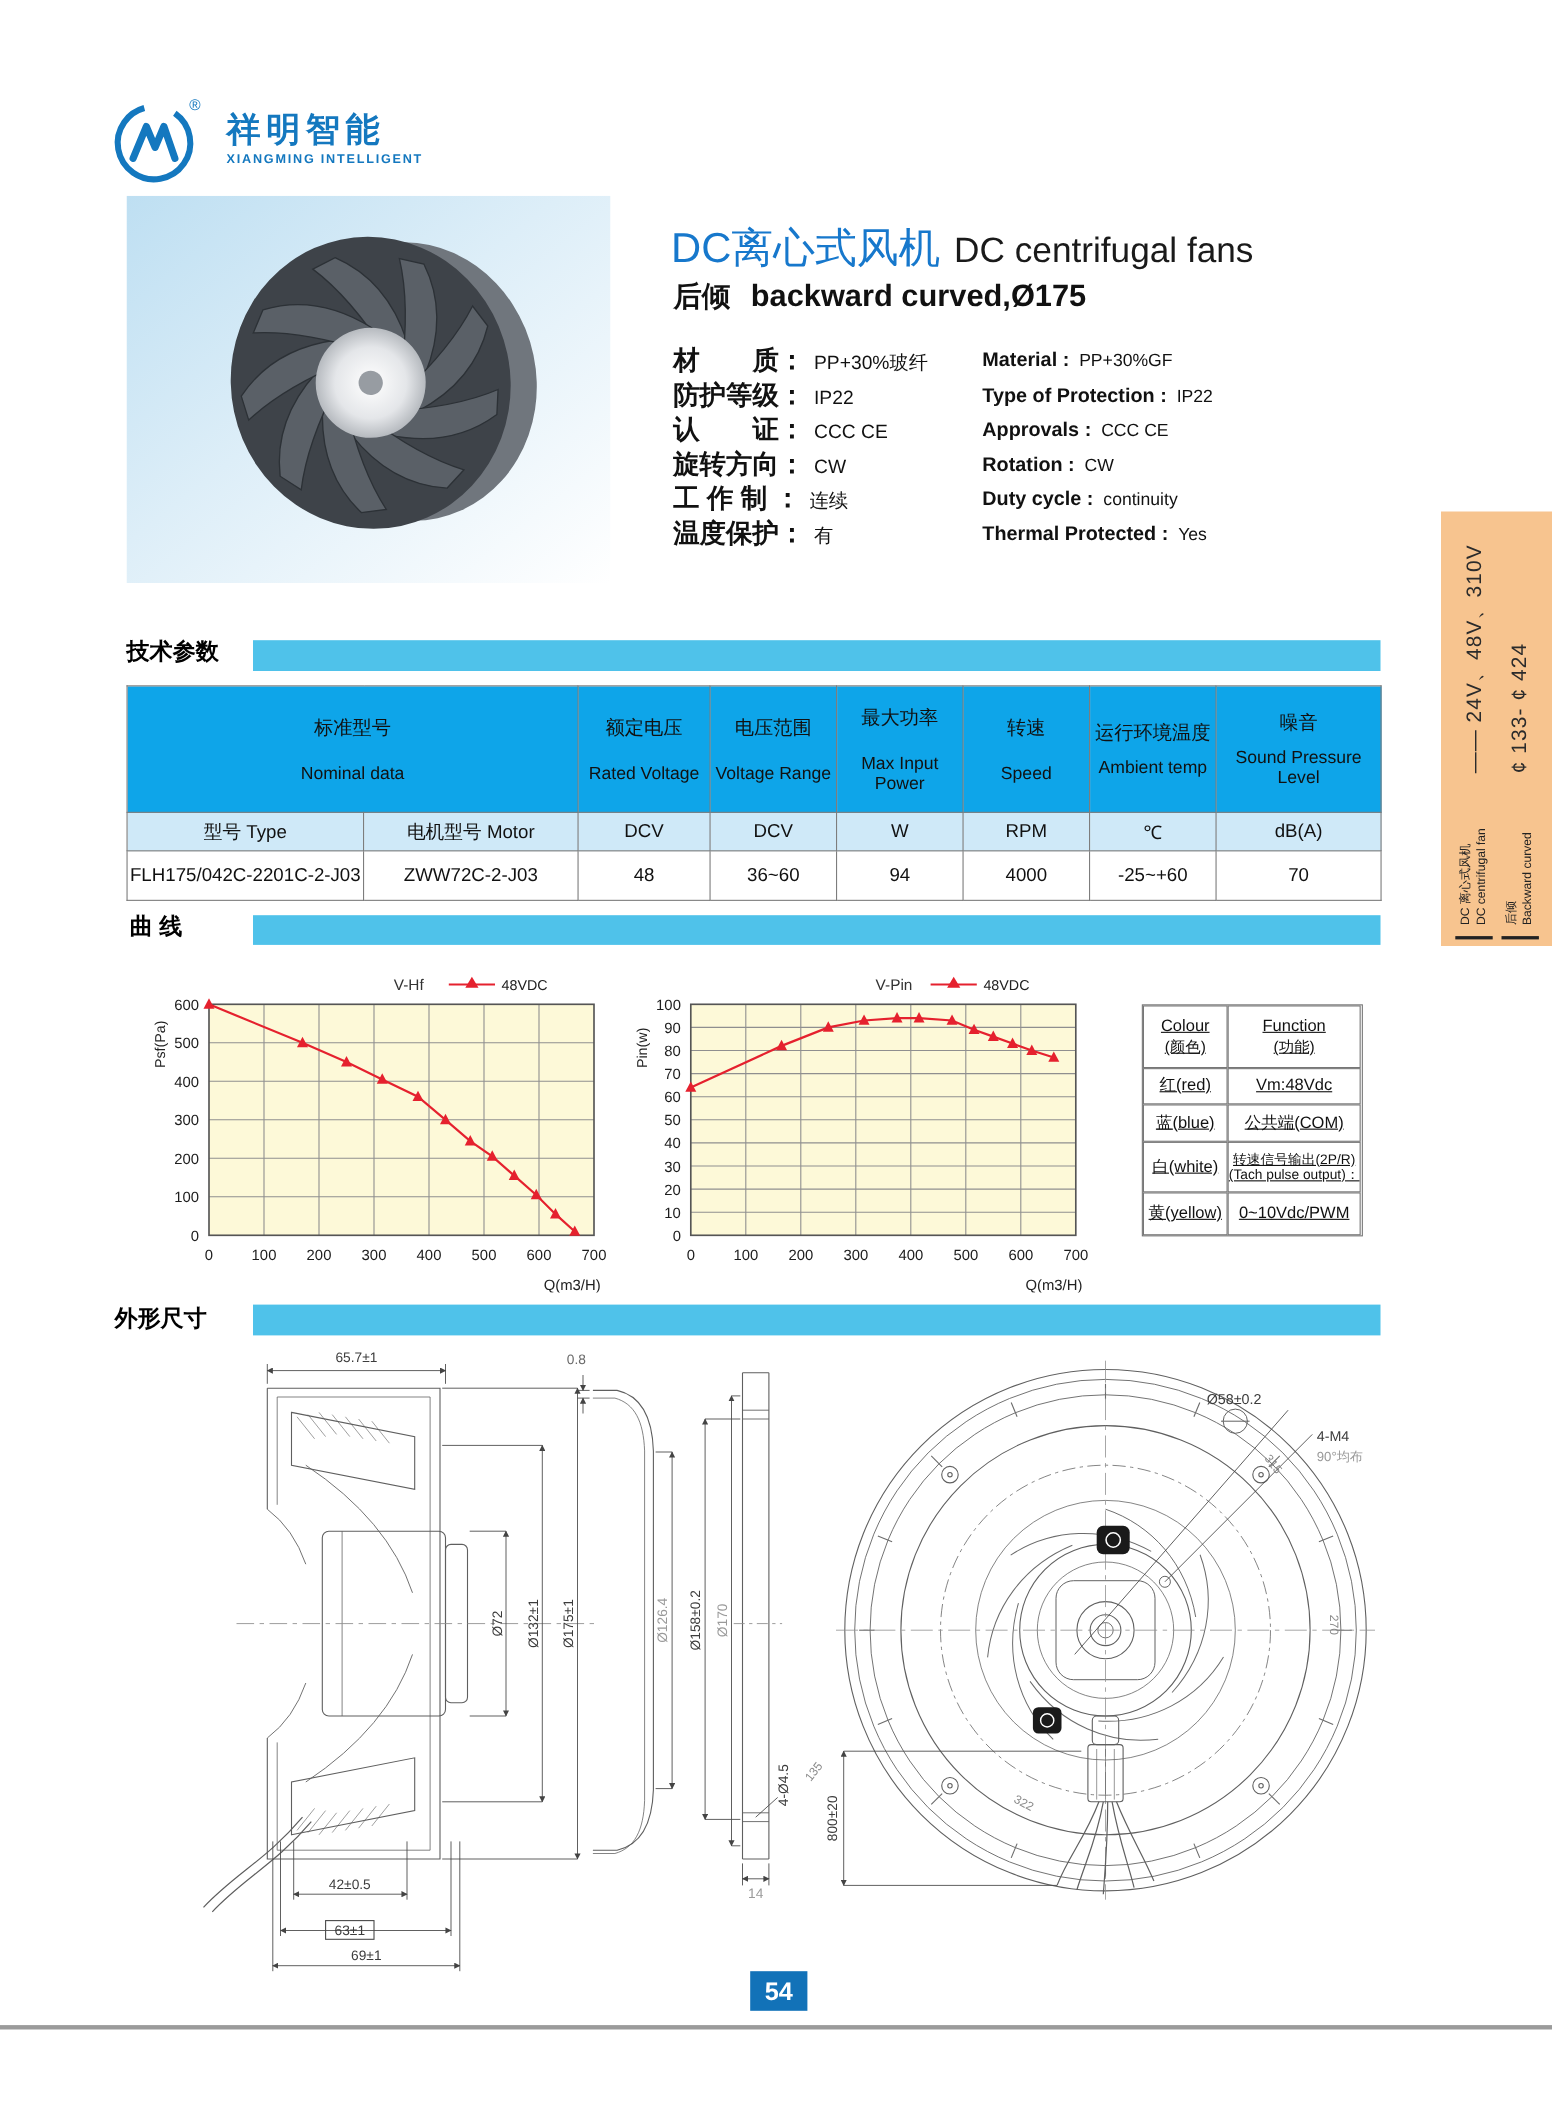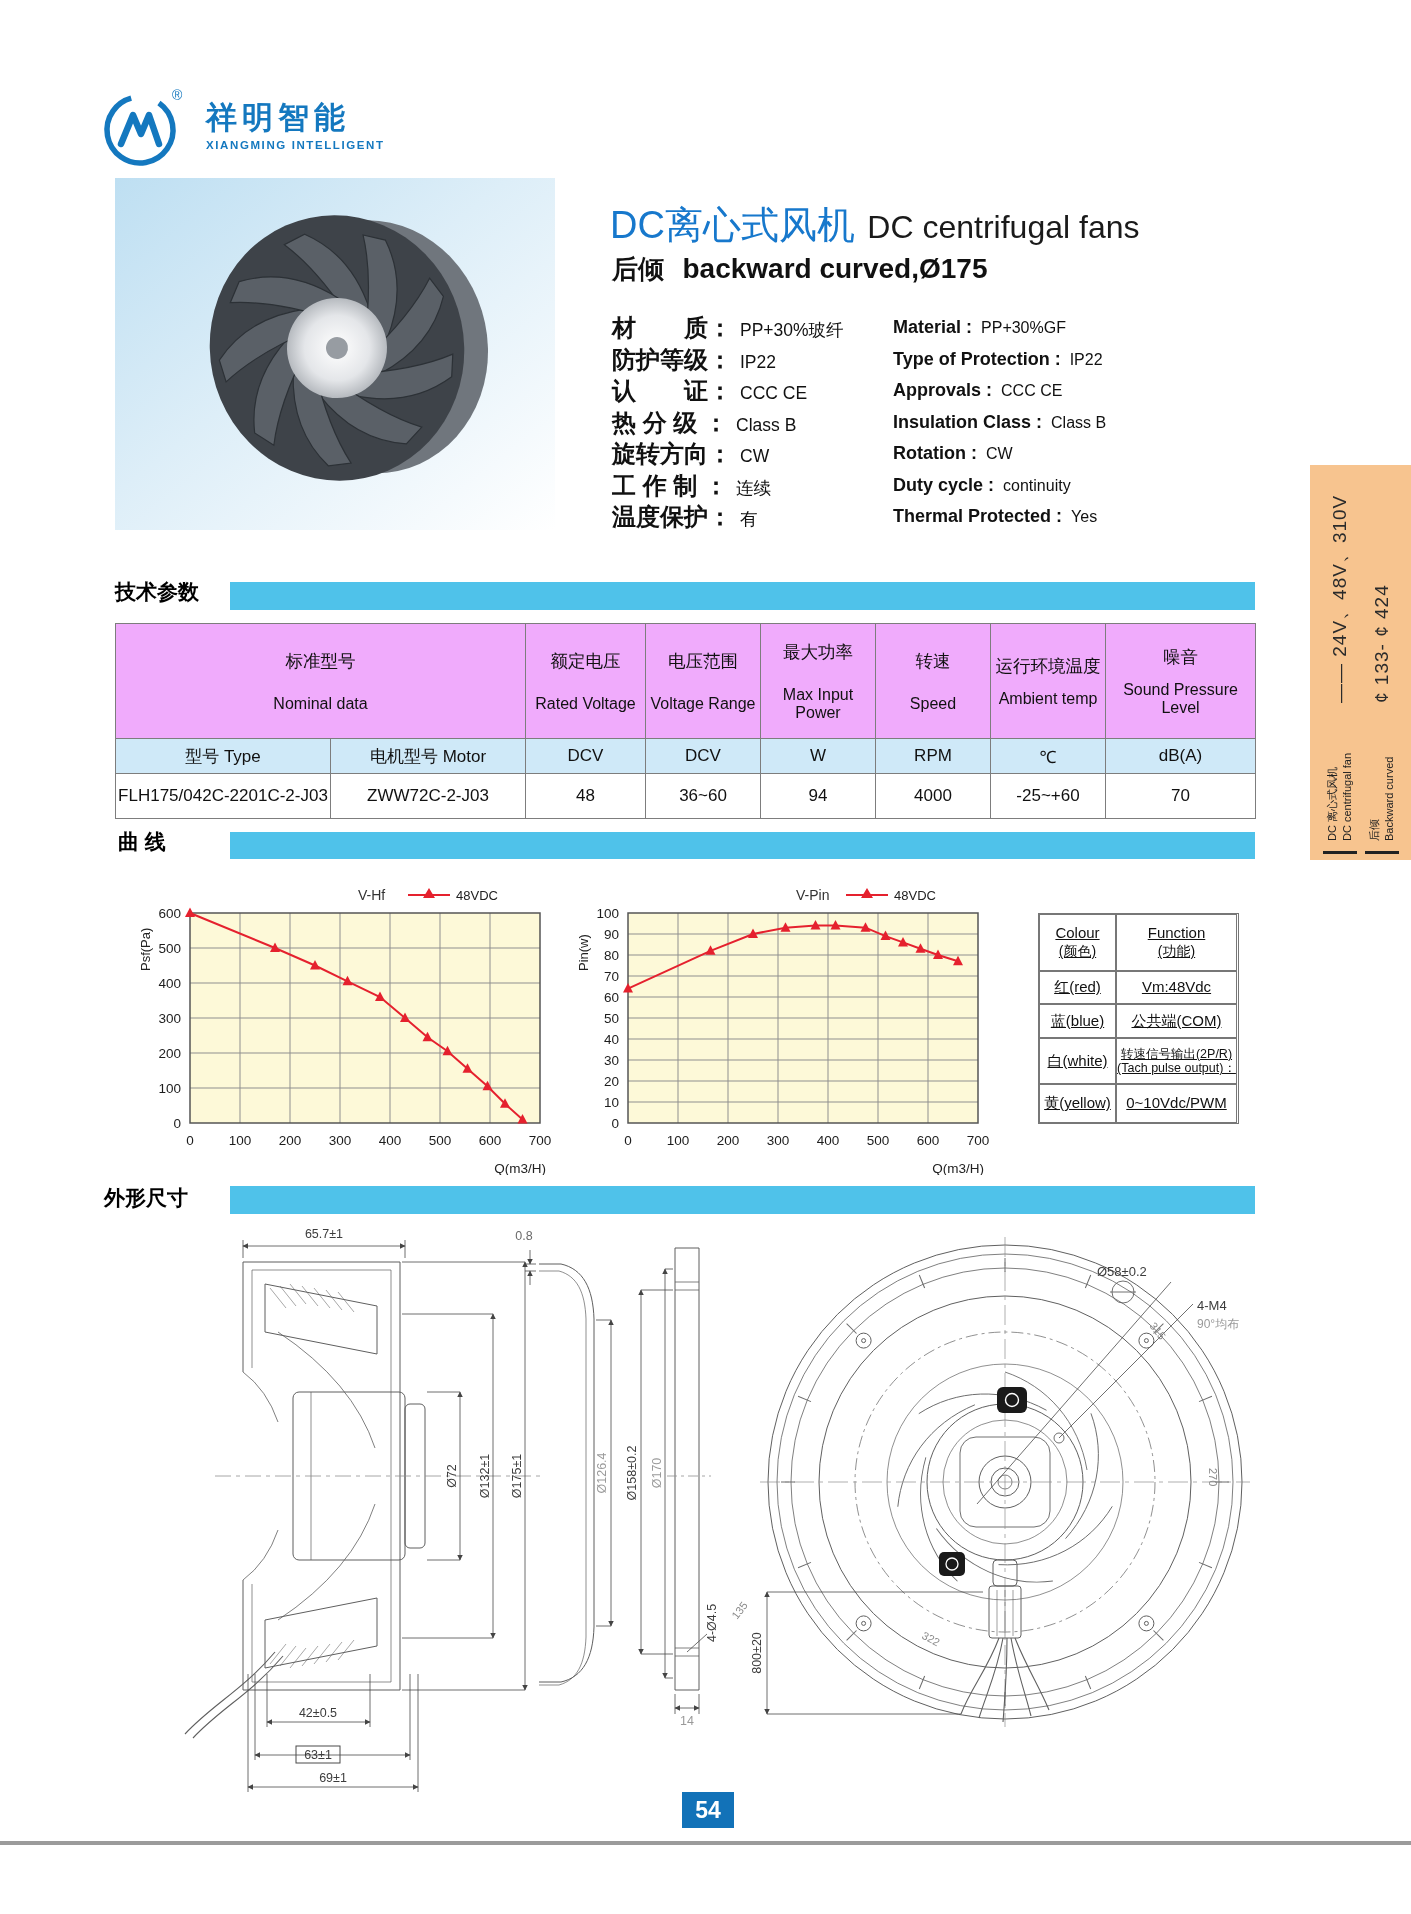--- a/index.html
+++ b/index.html
@@ -44,21 +44,21 @@
   .sb-value{font-size:19px;color:#2b2b2b;letter-spacing:1px;white-space:nowrap;}
 
   
   .sec-title{font-size:21px;font-weight:bold;color:#000;}
   .sec-bar{background:#4fc2ea;height:28px;width:1025px;left:230px;}
 
   
   table.tech{border-collapse:collapse;table-layout:fixed;width:1140px;}
   table.tech th,table.tech td{border:1px solid #7d7d7d;text-align:center;vertical-align:middle;
     font-weight:normal;padding:2px;}
-  table.tech .h1 th{background:#f0abfc;height:110px;}
+  table.tech .h1 th{background:#0ea5e9;height:110px;}
   table.tech .h2 th{background:#cfe9f8;height:30px;font-size:17px;}
   table.tech .d td{height:40px;font-size:17px;background:#fff;}
   .thzh{font-size:17.5px;color:#111;}
   .then{font-size:16px;color:#111;margin-top:12px;}
   .gap-big{margin-top:22px;}
 
   
   .chart{width:440px;height:292px;}
 
   
@@ -143,24 +143,20 @@
       <span class="sl">材　　质：</span><span class="sv">PP+30%玻纤</span>
       <span class="enw"><span class="el">Material :</span><span class="ev">PP+30%GF</span></span>
     </div>
     <div class="spec-row">
       <span class="sl">防护等级：</span><span class="sv">IP22</span>
       <span class="enw"><span class="el">Type of Protection :</span><span class="ev">IP22</span></span>
     </div>
     <div class="spec-row">
       <span class="sl">认　　证：</span><span class="sv">CCC  CE</span>
       <span class="enw"><span class="el">Approvals :</span><span class="ev">CCC  CE</span></span>
-    </div>
-    <div class="spec-row">
-      <span class="sl">热 分 级 ：</span><span class="sv">Class B</span>
-      <span class="enw"><span class="el">Insulation Class :</span><span class="ev">Class B</span></span>
     </div>
     <div class="spec-row">
       <span class="sl">旋转方向：</span><span class="sv">CW</span>
       <span class="enw"><span class="el">Rotation :</span><span class="ev">CW</span></span>
     </div>
     <div class="spec-row">
       <span class="sl">工 作 制 ：</span><span class="sv">连续</span>
       <span class="enw"><span class="el">Duty cycle :</span><span class="ev">continuity</span></span>
     </div>
     <div class="spec-row">

